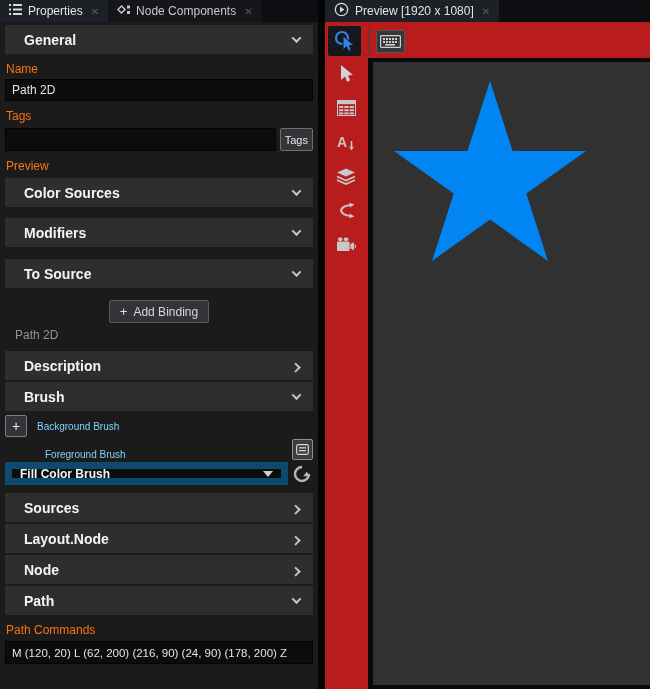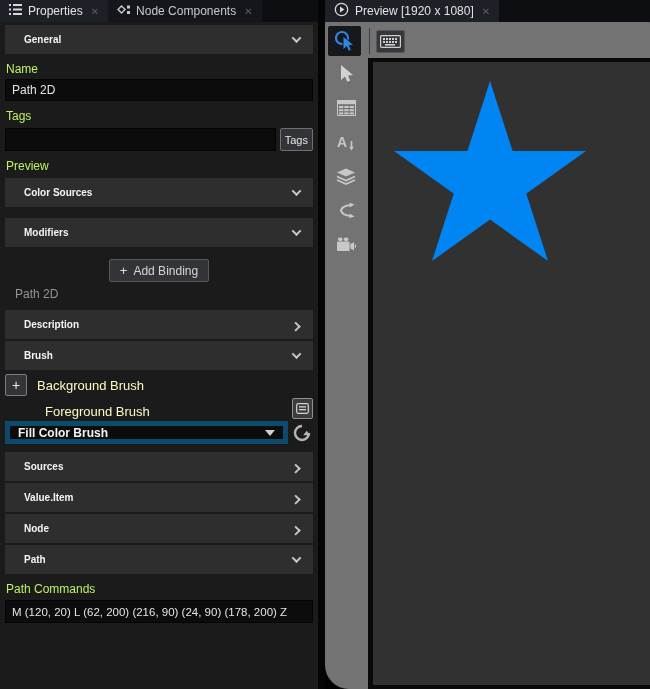--- a/index.html
+++ b/index.html
@@ -9,55 +9,55 @@
   
   .left-panel{position:absolute;left:0;top:0;width:318px;height:689px;background:#1b1b1b;}
   .tabbar{height:22px;background:#0d0e11;display:flex;align-items:stretch;}
   .tab{display:flex;align-items:center;gap:6px;padding:0 9px;font-size:12px;color:#c9c9c9;cursor:default;}
   .tab.active{background:#1d2027;color:#e4e4e4;}
   .tab.inactive{background:#14161b;}
   .tab .close{font-size:10px;color:#5c5c5c;margin-left:2px;}
   .lp-content{padding:3px 5px 0 5px;}
 
   .sec-h{height:29px;background:#2e2e2e;display:flex;align-items:center;padding:0 13px 0 19px;cursor:default;}
-  .sec-h .t{font-size:10px;font-weight:bold;color:#f4f4f4;}
+  .sec-h .t{font-size:14px;font-weight:bold;color:#f4f4f4;}
   .chev{display:inline-block;width:7px;height:7px;border-right:2px solid #c6c6c6;border-bottom:2px solid #c6c6c6;margin-left:auto;}
   .chev.down{transform:rotate(45deg) translate(-1px,-1px);}
   .chev.right{transform:rotate(-45deg) translate(-2px,1px);}
 
-  .lbl{font-size:12px;color:#bef264;line-height:14px;margin:8px 0 0 1px;}
+  .lbl{font-size:12px;color:#f97316;line-height:14px;margin:8px 0 0 1px;}
   .inp{display:block;width:100%;height:22px;background:#0c0c0c;border:1px solid #040404;color:#e4e4e4;font-size:12px;padding:0 6px;margin-top:3px;outline:none;}
   .tags-row{display:flex;gap:4px;margin-top:5px;align-items:stretch;}
   .tags-row .inp{flex:1;margin-top:0;height:23px;}
   .btn{background:#323437;border:1px solid #6d6f72;border-radius:2px;color:#e6e6e6;font-size:11px;padding:0 4px;cursor:default;}
   .add-btn{display:flex;align-items:center;gap:6px;margin:12px auto 0 auto;height:23px;background:#323437;border:1px solid #565859;border-radius:2px;color:#d6d6d6;font-size:12px;padding:0 10px;width:max-content;}
   .add-btn .plus{font-size:13px;color:#e0e0e0;}
 
   .ct-label{font-size:12px;color:#bdbdbd;margin:9px 0 0 1px;line-height:14px;}
   .ct-value{font-size:12px;color:#949494;margin:5px 0 0 10px;line-height:14px;}
 
   .mt2{margin-top:2px;} .mt5{margin-top:5px;} .mt8{margin-top:8px;}
   .mt9{margin-top:9px;} .mt11{margin-top:11px;} .mt12{margin-top:12px;}
 
   .bgbrush-row{display:flex;align-items:center;gap:10px;margin-top:4px;height:22px;}
   .sq-btn{width:22px;height:22px;background:#323437;border:1px solid #7b7d80;border-radius:2px;color:#ececec;font-size:14px;line-height:19px;text-align:center;padding:0;}
-  .brush-lbl{font-size:13px;color:#fef9c3;}
+  .brush-lbl{font-size:10px;color:#7dd3fc;}
   .fg-row{display:flex;align-items:flex-end;margin-top:2px;height:21px;margin-left:40px;}
   .icon-btn{width:21px;height:21px;background:#3a3c3e;border:1px solid #8d8f91;border-radius:2px;display:flex;align-items:center;justify-content:center;margin-left:auto;padding:0;}
   .dd-row{display:flex;align-items:center;gap:3px;margin-top:2px;}
-  .dropdown{flex:1;height:23px;background:#0c0c0c;border:5px solid #0c4a6e;display:flex;align-items:center;padding:0 8px;gap:48px;}
+  .dropdown{flex:1;height:23px;background:#0c0c0c;border:7px solid #0c4a6e;display:flex;align-items:center;padding:0 8px;gap:48px;}
   .dropdown .v{font-size:12px;font-weight:bold;color:#f2f2f2;}
   .caret{margin-left:auto;width:0;height:0;border-left:5px solid transparent;border-right:5px solid transparent;border-top:6px solid #cfcfcf;}
   .reset-btn{width:22px;height:22px;background:transparent;border:none;display:flex;align-items:center;justify-content:center;padding:0;}
 
   
   .divider{position:absolute;left:318px;top:0;width:7px;height:689px;background:#050505;}
 
   
-  .right-panel{position:absolute;left:325px;top:0;width:325px;height:689px;background:#737373;border-radius:24px;}
+  .right-panel{position:absolute;left:325px;top:0;width:325px;height:689px;background:#b91c1c;}
   .right-panel .tabbar{background:#0d0e11;}
   .toolbar-sel{position:absolute;left:3px;top:26px;width:33px;height:30px;background:#16181b;border-radius:2px;display:flex;align-items:center;justify-content:center;border:none;padding:0;}
   .vsep{position:absolute;left:44px;top:28px;width:1px;height:26px;background:#3d3f42;}
   .kb-btn{position:absolute;left:51px;top:30px;width:29px;height:23px;background:#35373a;border:1px solid #545659;border-radius:2px;display:flex;align-items:center;justify-content:center;padding:0;}
   .toolcol-btn{position:absolute;left:8px;width:26px;height:26px;background:transparent;border:none;display:flex;align-items:center;justify-content:center;padding:0;}
   .viewport{position:absolute;left:43px;top:58px;width:282px;height:631px;background:#0a0a0a;padding:4px 0 4px 5px;}
   .viewport-inner{position:relative;width:100%;height:100%;background:#313131;overflow:hidden;}
   .star-svg{position:absolute;left:-3px;top:-1px;}
 </style>
 </head>
@@ -113,20 +113,24 @@
 
       <div class="lbl">Preview</div>
       <div class="sec-h mt5">
         <span class="t">Color Sources</span>
         <span class="chev down"></span>
       </div>
       <div class="sec-h mt11">
         <span class="t">Modifiers</span>
         <span class="chev down"></span>
       </div>
+      <div class="sec-h mt12">
+        <span class="t">To Source</span>
+        <span class="chev down"></span>
+      </div>
 
       <button class="add-btn">
         <span class="plus">+</span>
         <span>Add Binding</span>
       </button>
 
       <div class="ct-value">Path 2D</div>
 
       <div class="sec-h mt9">
         <span class="t">Description</span>
@@ -164,21 +168,21 @@
               <path d="M 16 9 L 11.5 5.5 L 11.5 12.5 Z" fill="#b6b6b6" transform="rotate(-90 13.7 9)"></path>
             </svg>
         </button>
       </div>
 
       <div class="sec-h mt8">
         <span class="t">Sources</span>
         <span class="chev right"></span>
       </div>
       <div class="sec-h mt2">
-        <span class="t">Value.Item</span>
+        <span class="t">Layout.Node</span>
         <span class="chev right"></span>
       </div>
       <div class="sec-h mt2">
         <span class="t">Node</span>
         <span class="chev right"></span>
       </div>
       <div class="sec-h mt2">
         <span class="t">Path</span>
         <span class="chev down"></span>
       </div>

